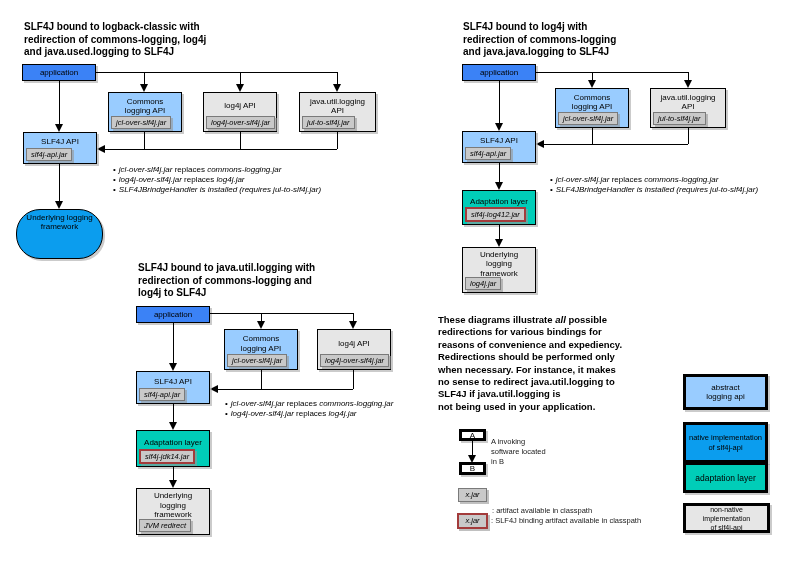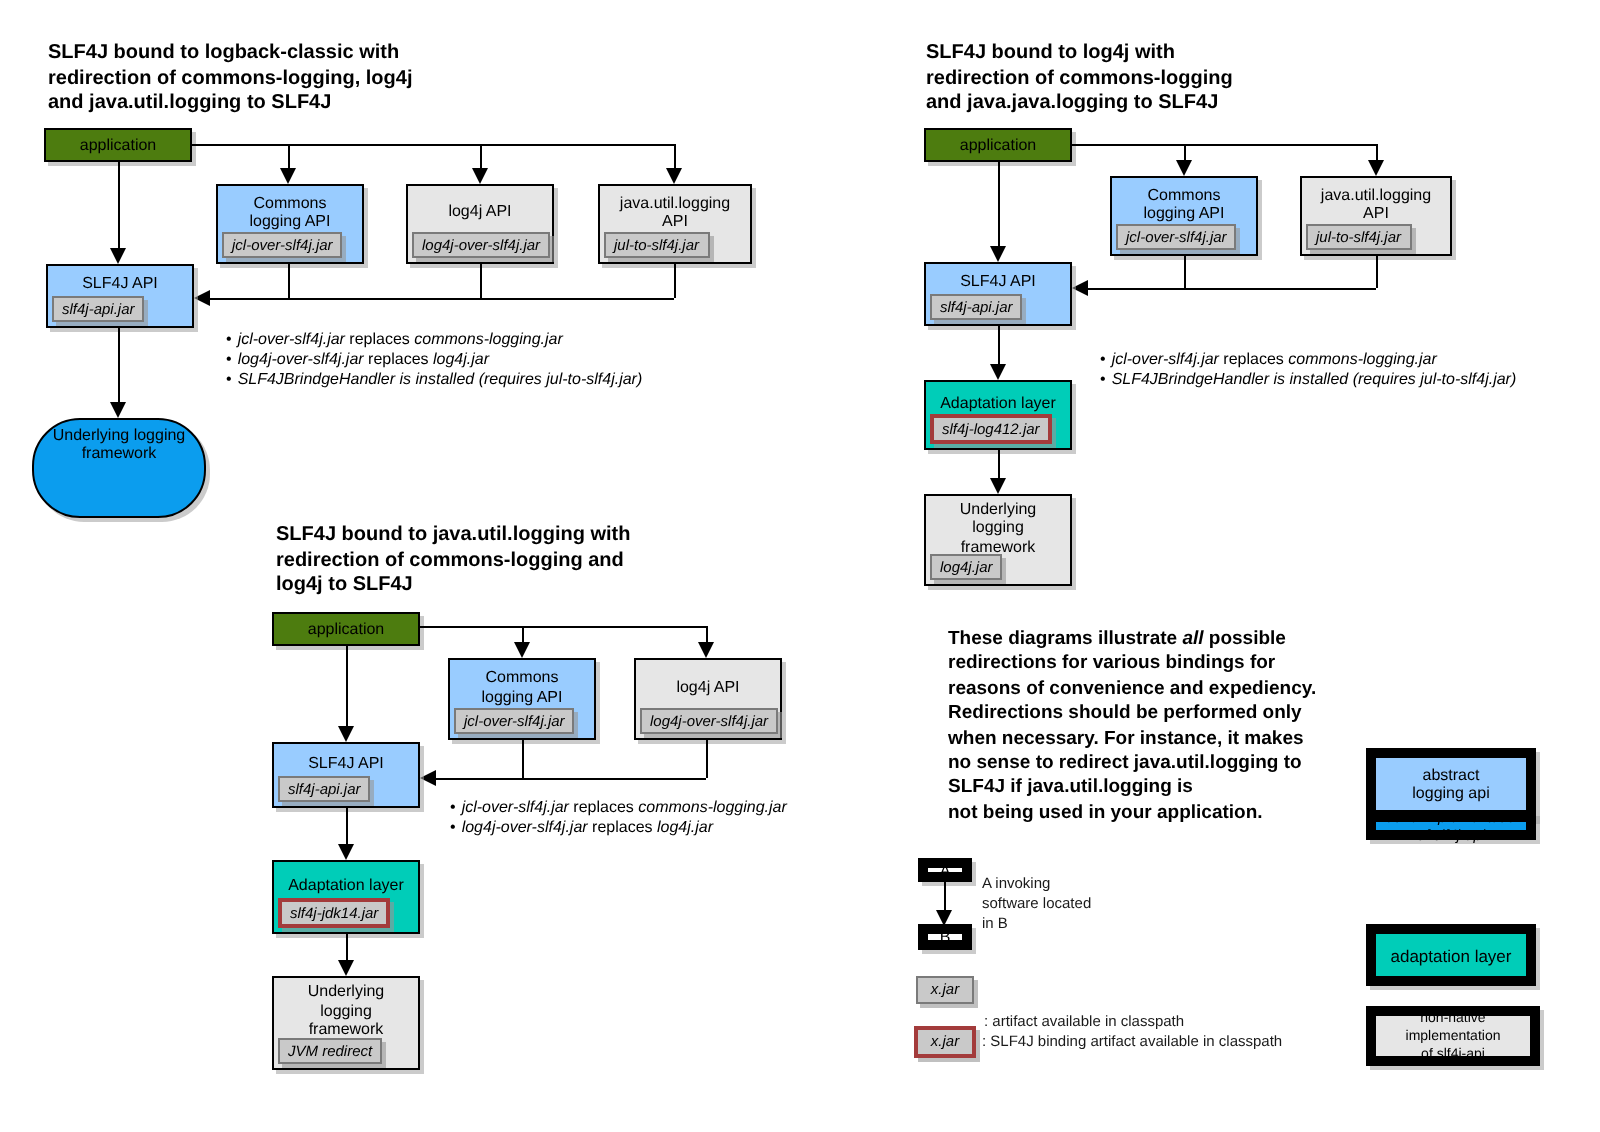--- a/index.html
+++ b/index.html
@@ -17,21 +17,21 @@
     position:absolute;border:1px solid #000;
     box-shadow:2px 2px 0 rgba(160,160,160,.55);
     display:flex;flex-direction:column;box-sizing:border-box;
   }
   .node .t{
     flex:1;display:flex;align-items:center;justify-content:center;
     text-align:center;font-size:8px;line-height:9.5px;white-space:pre-line;
   }
   .node.jar1 .t{margin-bottom:12px;}
   .node.jar2 .t{margin-bottom:24px;}
-  .green{background:#4d7c0f;}
+  .green{background:#3b82f6;}
   .lightblue{background:#99CCFF;}
   .brightblue{background:#0B9DEE;}
   .teal{background:#00CDB8;}
   .gray{background:#E6E6E6;}
   .white{background:#fff;}
   .tag{
     background:#C9C9C9;border:1px solid #7a7a7a;
     box-shadow:2px 2px 0 rgba(150,150,150,.6);
     font-style:italic;font-size:7.5px;line-height:9.5px;
     padding:1px 4px;white-space:pre-line;display:inline-block;
@@ -48,36 +48,36 @@
     border-top:4px solid transparent;border-bottom:4px solid transparent;
     border-right:8px solid #000;}
   .notes{position:absolute;font-size:8px;line-height:9.8px;}
   .note-line .bullet{margin-right:3px;}
   .para{
     position:absolute;font-weight:bold;font-size:9.5px;line-height:12.4px;
     white-space:pre-line;
   }
   .legend-text{position:absolute;font-size:7.5px;line-height:10px;white-space:pre-line;color:#1a1a1a;}
   .lbox{
-    position:absolute;border:5px solid #000000;
+    position:absolute;border:3px solid #000000;
     box-shadow:2px 2px 0 rgba(160,160,160,.55);
     display:flex;align-items:center;justify-content:center;
     text-align:center;white-space:pre-line;box-sizing:border-box;
   }
   .f75{font-size:7.5px;line-height:9.5px;}
   .f70{font-size:7px;line-height:9px;}
   .f85{font-size:8.5px;}
   .f80{font-size:8px;}
 </style>
 </head>
 <body>
 
 <div class="dtitle" style="left:24px;top:21px;">SLF4J bound to logback-classic with
 redirection of commons-logging, log4j
-and java.util.logging to SLF4J</div>
+and java.used.logging to SLF4J</div>
 
 <div class="node green" style="left:22px;top:64px;width:74px;height:17px;">
   <div class="t">application</div>
 </div>
 
 <div class="hline" style="left:96px;top:72px;width:242px;"></div>
 <div class="vline" style="left:144px;top:72px;height:12px;"></div>
 <div class="ah-d" style="left:140px;top:84px;"></div>
 <div class="vline" style="left:240px;top:72px;height:12px;"></div>
 <div class="ah-d" style="left:236px;top:84px;"></div>
@@ -238,21 +238,21 @@
 logging
 framework</div>
   <div class="tag">JVM redirect</div>
 </div>
 
 <div class="notes" style="left:225px;top:399px;">
   <div class="note-line"><span class="bullet">•</span><i>jcl-over-slf4j.jar</i><span> replaces </span><i>commons-logging.jar</i></div>
   <div class="note-line"><span class="bullet">•</span><i>log4j-over-slf4j.jar</i><span> replaces </span><i>log4j.jar</i></div>
 </div>
 
-<div class="para" style="left:474px;top:314px;"><span>These diagrams illustrate </span><i>all</i><span> possible
+<div class="para" style="left:438px;top:314px;"><span>These diagrams illustrate </span><i>all</i><span> possible
 redirections for various bindings for
 reasons of convenience and expediency.
 Redirections should be performed only
 when necessary. For instance, it makes
 no sense to redirect java.util.logging to
 SLF4J if java.util.logging is
 not being used in your application.</span></div>
 
 <div class="lbox white f80" style="left:459px;top:429px;width:27px;height:12px;"><span>A</span></div>
 <div class="vline" style="left:472px;top:441px;height:14px;"></div>
@@ -262,17 +262,17 @@
 software located
 in B</div>
 
 <div class="tag" style="position:absolute;left:458px;top:488px;width:29px;text-align:center;">x.jar</div>
 <div class="legend-text" style="left:492px;top:490px;margin-top:16px;">: artifact available in classpath</div>
 <div class="tag binding" style="position:absolute;left:457px;top:513px;width:31px;text-align:center;">x.jar</div>
 <div class="legend-text" style="left:491px;top:516px;">: SLF4J binding artifact available in classpath</div>
 
 <div class="lbox lightblue f80" style="left:683px;top:374px;width:85px;height:36px;"><span>abstract
 logging api</span></div>
-<div class="lbox brightblue f75" style="left:683px;top:406px;width:85px;height:14px;font-style:italic;"><span>native implementation
+<div class="lbox brightblue f75" style="left:683px;top:422px;width:85px;height:41px;"><span>native implementation
 of slf4j-api</span></div>
 <div class="lbox teal f85" style="left:683px;top:462px;width:85px;height:31px;"><span>adaptation layer</span></div>
 <div class="lbox gray f70" style="left:683px;top:503px;width:87px;height:30px;"><span>non-native implementation
 of slf4j-api</span></div>
 
 </body></html>

